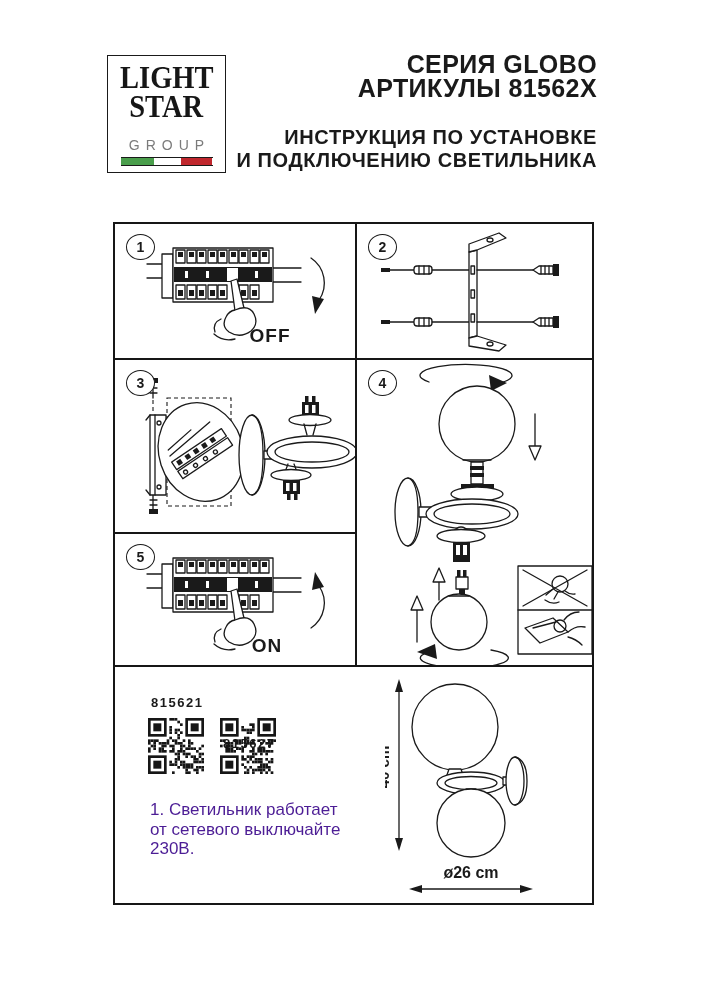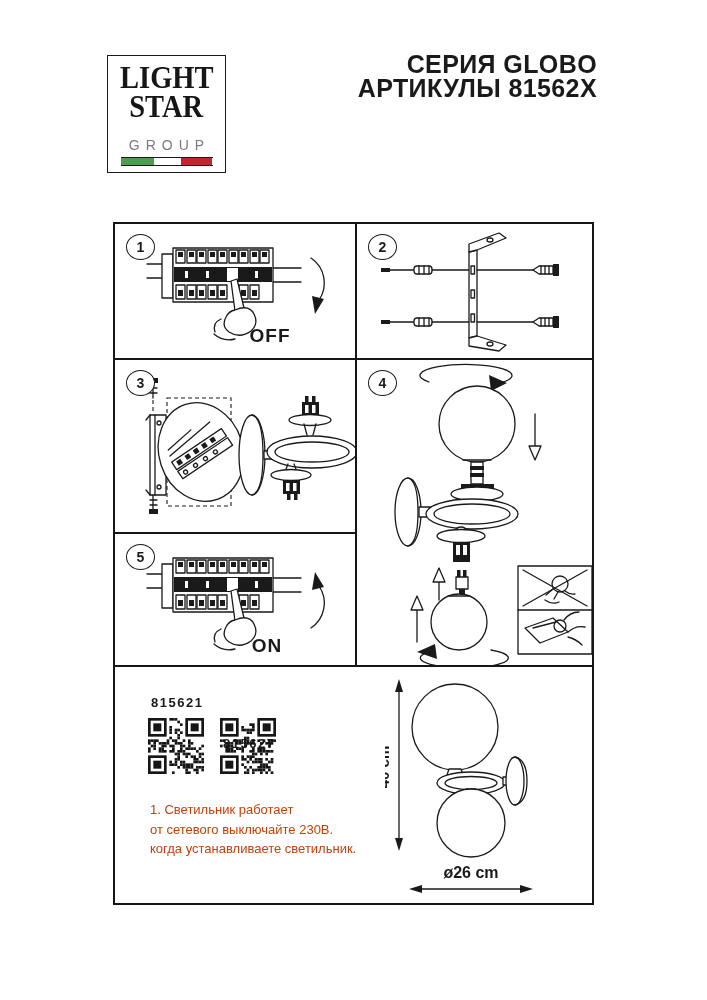--- a/index.html
+++ b/index.html
@@ -53,41 +53,45 @@
   svg .k { fill:#1a1a1a; stroke:none; }
   svg .wk { fill:#ffffff; stroke:none; }
   svg .d { stroke:#1a1a1a; stroke-width:1.1; fill:none; stroke-dasharray:4 3; }
   svg text { font-family:"Liberation Sans","DejaVu Sans",sans-serif; fill:#1a1a1a; stroke:none; }
   .lbl { font-size:19px; font-weight:bold; letter-spacing:1px; }
 
   
   .art-num { font-size:13px; font-weight:bold; letter-spacing:1.5px; }
   .qr { position:absolute; width:56px; height:56px; }
   .qr svg { width:100%; height:100%; }
-  .notes { left:35px; top:133px; width:230px; font-size:13px; line-height:19.5px; color:#c2410c; }
+  .notes { left:35px; top:133px; width:230px; font-size:17px; line-height:19.5px; color:#4c1d95; }
 </style>
 </head>
 <body>
 
 <div class="page">
 
   <div class="abs logo-box">
     <div class="logo-word">LIGHT</div>
     <div class="logo-word">STAR</div>
     <div class="logo-group">GROUP</div>
     <div class="logo-flag">
       <span style="width: 36%; background: rgb(74, 158, 76);"></span>
       <span style="width: 30%; background: rgb(255, 255, 255);"></span>
       <span style="width: 34%; background: rgb(192, 39, 45);"></span>
     </div>
   </div>
 
   <div class="abs hdr-text">
     <div class="hdr-line1">СЕРИЯ GLOBO</div>
     <div class="hdr-line1">АРТИКУЛЫ 81562X</div>
+    <div class="hdr-title">
+      <div>ИНСТРУКЦИЯ ПО УСТАНОВКЕ</div>
+      <div>И ПОДКЛЮЧЕНИЮ СВЕТИЛЬНИКА</div>
+    </div>
   </div>
 
   <div class="abs grid">
     <div class="vline" style="left:240px; top:0; width:1.6px; height:441px;"></div>
     <div class="hline" style="left:0; top:134px; width:477px; height:1.6px;"></div>
     <div class="hline" style="left:0; top:308px; width:240px; height:1.6px;"></div>
     <div class="hline" style="left:0; top:441px; width:477px; height:1.6px;"></div>
 
     <div class="panel" style="left:0; top:0; width:240px; height:134px;">
       <div class="step-circle">1</div>
@@ -673,21 +677,20 @@
             <rect x="71.42857142857143" y="4.761904761904762" width="23.80952380952381" height="23.80952380952381" fill="#fff"></rect>
             <rect x="76.19047619047619" y="9.523809523809524" width="14.285714285714285" height="14.285714285714285" fill="#161616"></rect>
             <rect x="0" y="66.66666666666667" width="33.333333333333336" height="33.333333333333336" fill="#161616"></rect>
             <rect x="4.761904761904762" y="71.42857142857143" width="23.80952380952381" height="23.80952380952381" fill="#fff"></rect>
             <rect x="9.523809523809524" y="76.19047619047619" width="14.285714285714285" height="14.285714285714285" fill="#161616"></rect>
           </svg></div>
 
       <div class="abs notes">
         <div>1. Светильник работает</div>
         <div>от сетевого выключайте 230В.</div>
-        <div>когда устанавливаете светильник.</div>
       </div>
 
       <svg class="abs" style="left:270px; top:8px;" viewBox="0 0 210 225" width="210" height="225">
 
         <g>
           <path class="s" d="M14,12 V168"></path>
           <polygon class="k" points="14,4 10,17 18,17"></polygon>
           <polygon class="k" points="14,176 10,163 18,163"></polygon>
           <text font-size="15" font-weight="bold" text-anchor="middle" transform="translate(4,92) rotate(-90)">40 cm</text>
         </g>

